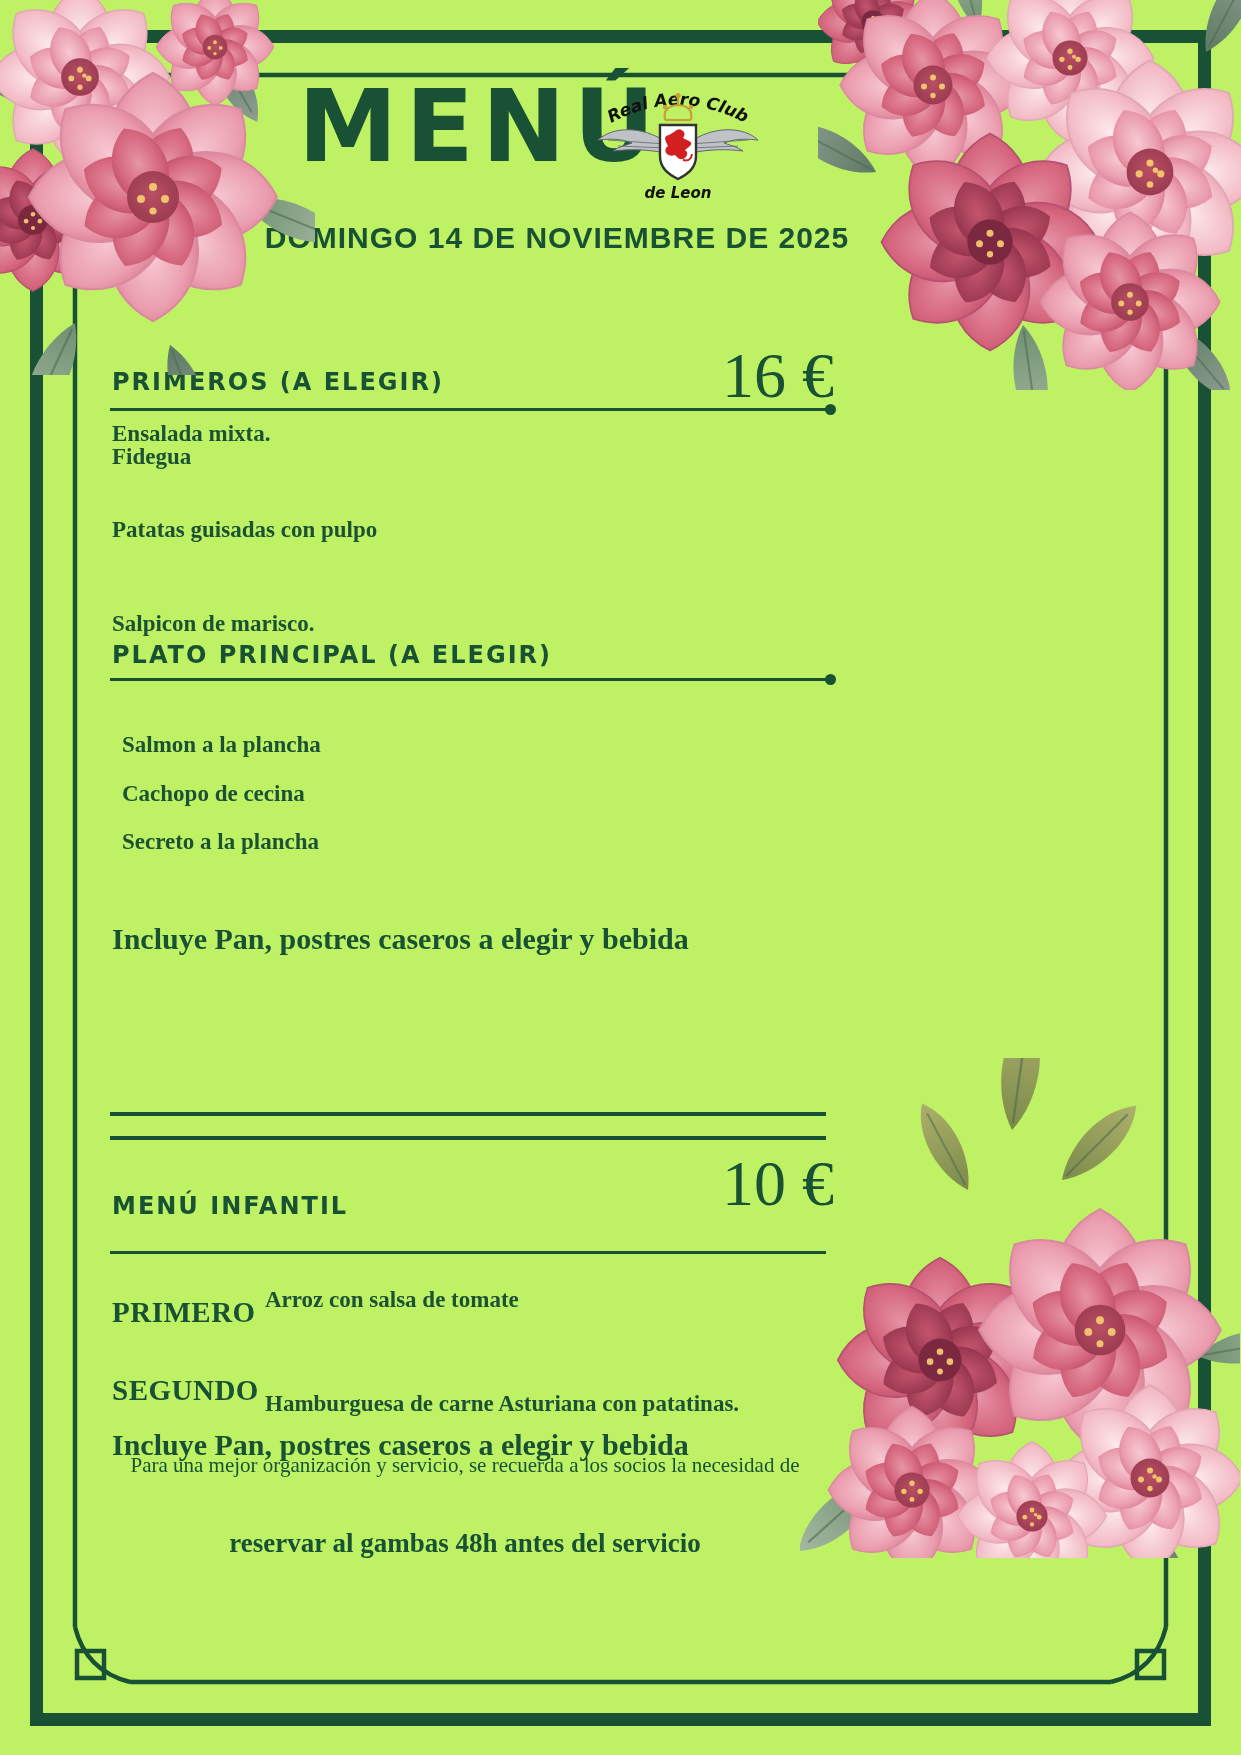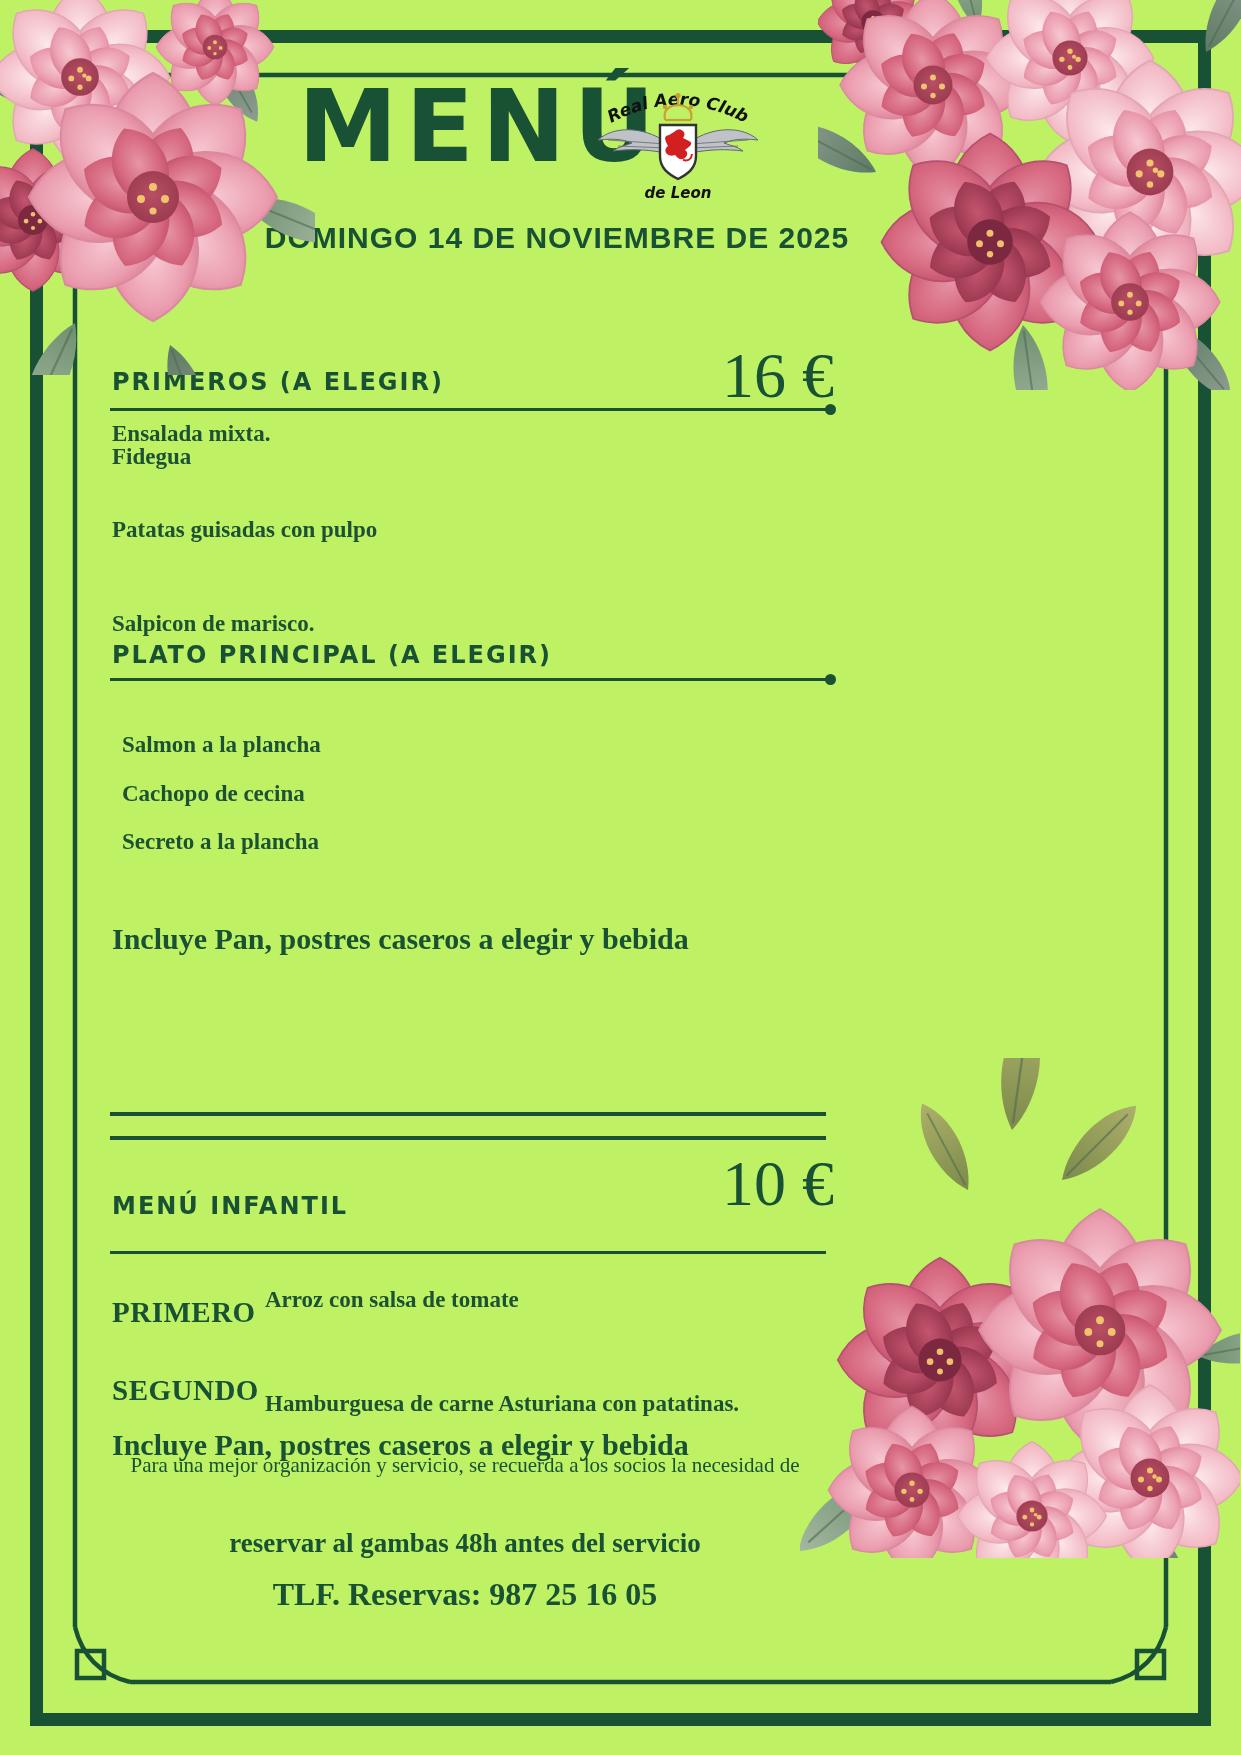--- a/index.html
+++ b/index.html
@@ -272,21 +272,20 @@
     <div class="abs course-label" style="top:1296px;">PRIMERO</div>
     <div class="abs course-dish" style="top:1287px;">Arroz con salsa de tomate</div>
 
     <div class="abs course-label" style="top:1374px;">SEGUNDO</div>
     <div class="abs course-dish" style="top:1391px;">Hamburguesa de carne Asturiana con patatinas.</div>
 
     <div class="abs includes" style="top:1428px;">Incluye Pan, postres caseros a elegir y bebida</div>
 
     <div class="abs footer-note" style="top:1408px;margin-top:45px;">Para una mejor organización y servicio, se recuerda a los socios la necesidad de</div>
     <div class="abs footer-bold" style="top:1528px;">reservar al gambas 48h antes del servicio</div>
-    <div class="abs footer-phone" style="top:1576px;">TLF. Reservas: 987 25 16 05</div>
   </div>
 
   <svg class="layer flowers" style="left:-15px;top:-15px;" width="330" height="390" viewBox="0 0 330 390">
     <use href="#leaf" fill="url(#lgreen2)" transform="translate(225,55) rotate(150) scale(1.35)"></use>
     <use href="#leaf" fill="url(#lgreen)" transform="translate(258,215) rotate(112) scale(1.5)"></use>
     <use href="#leaf" fill="url(#lgreen)" transform="translate(90,338) rotate(205) scale(1.6)"></use>
     <use href="#leaf" fill="url(#lgreen2)" transform="translate(35,118) rotate(-42) scale(1.25)"></use>
     <use href="#leaf" fill="url(#lgreen2)" transform="translate(185,360) rotate(160) scale(1.4)"></use>
     <use href="#fl-m" transform="translate(230,62) scale(0.95)"></use>
     <use href="#fl-l" transform="translate(95,92) scale(1.45)"></use>

